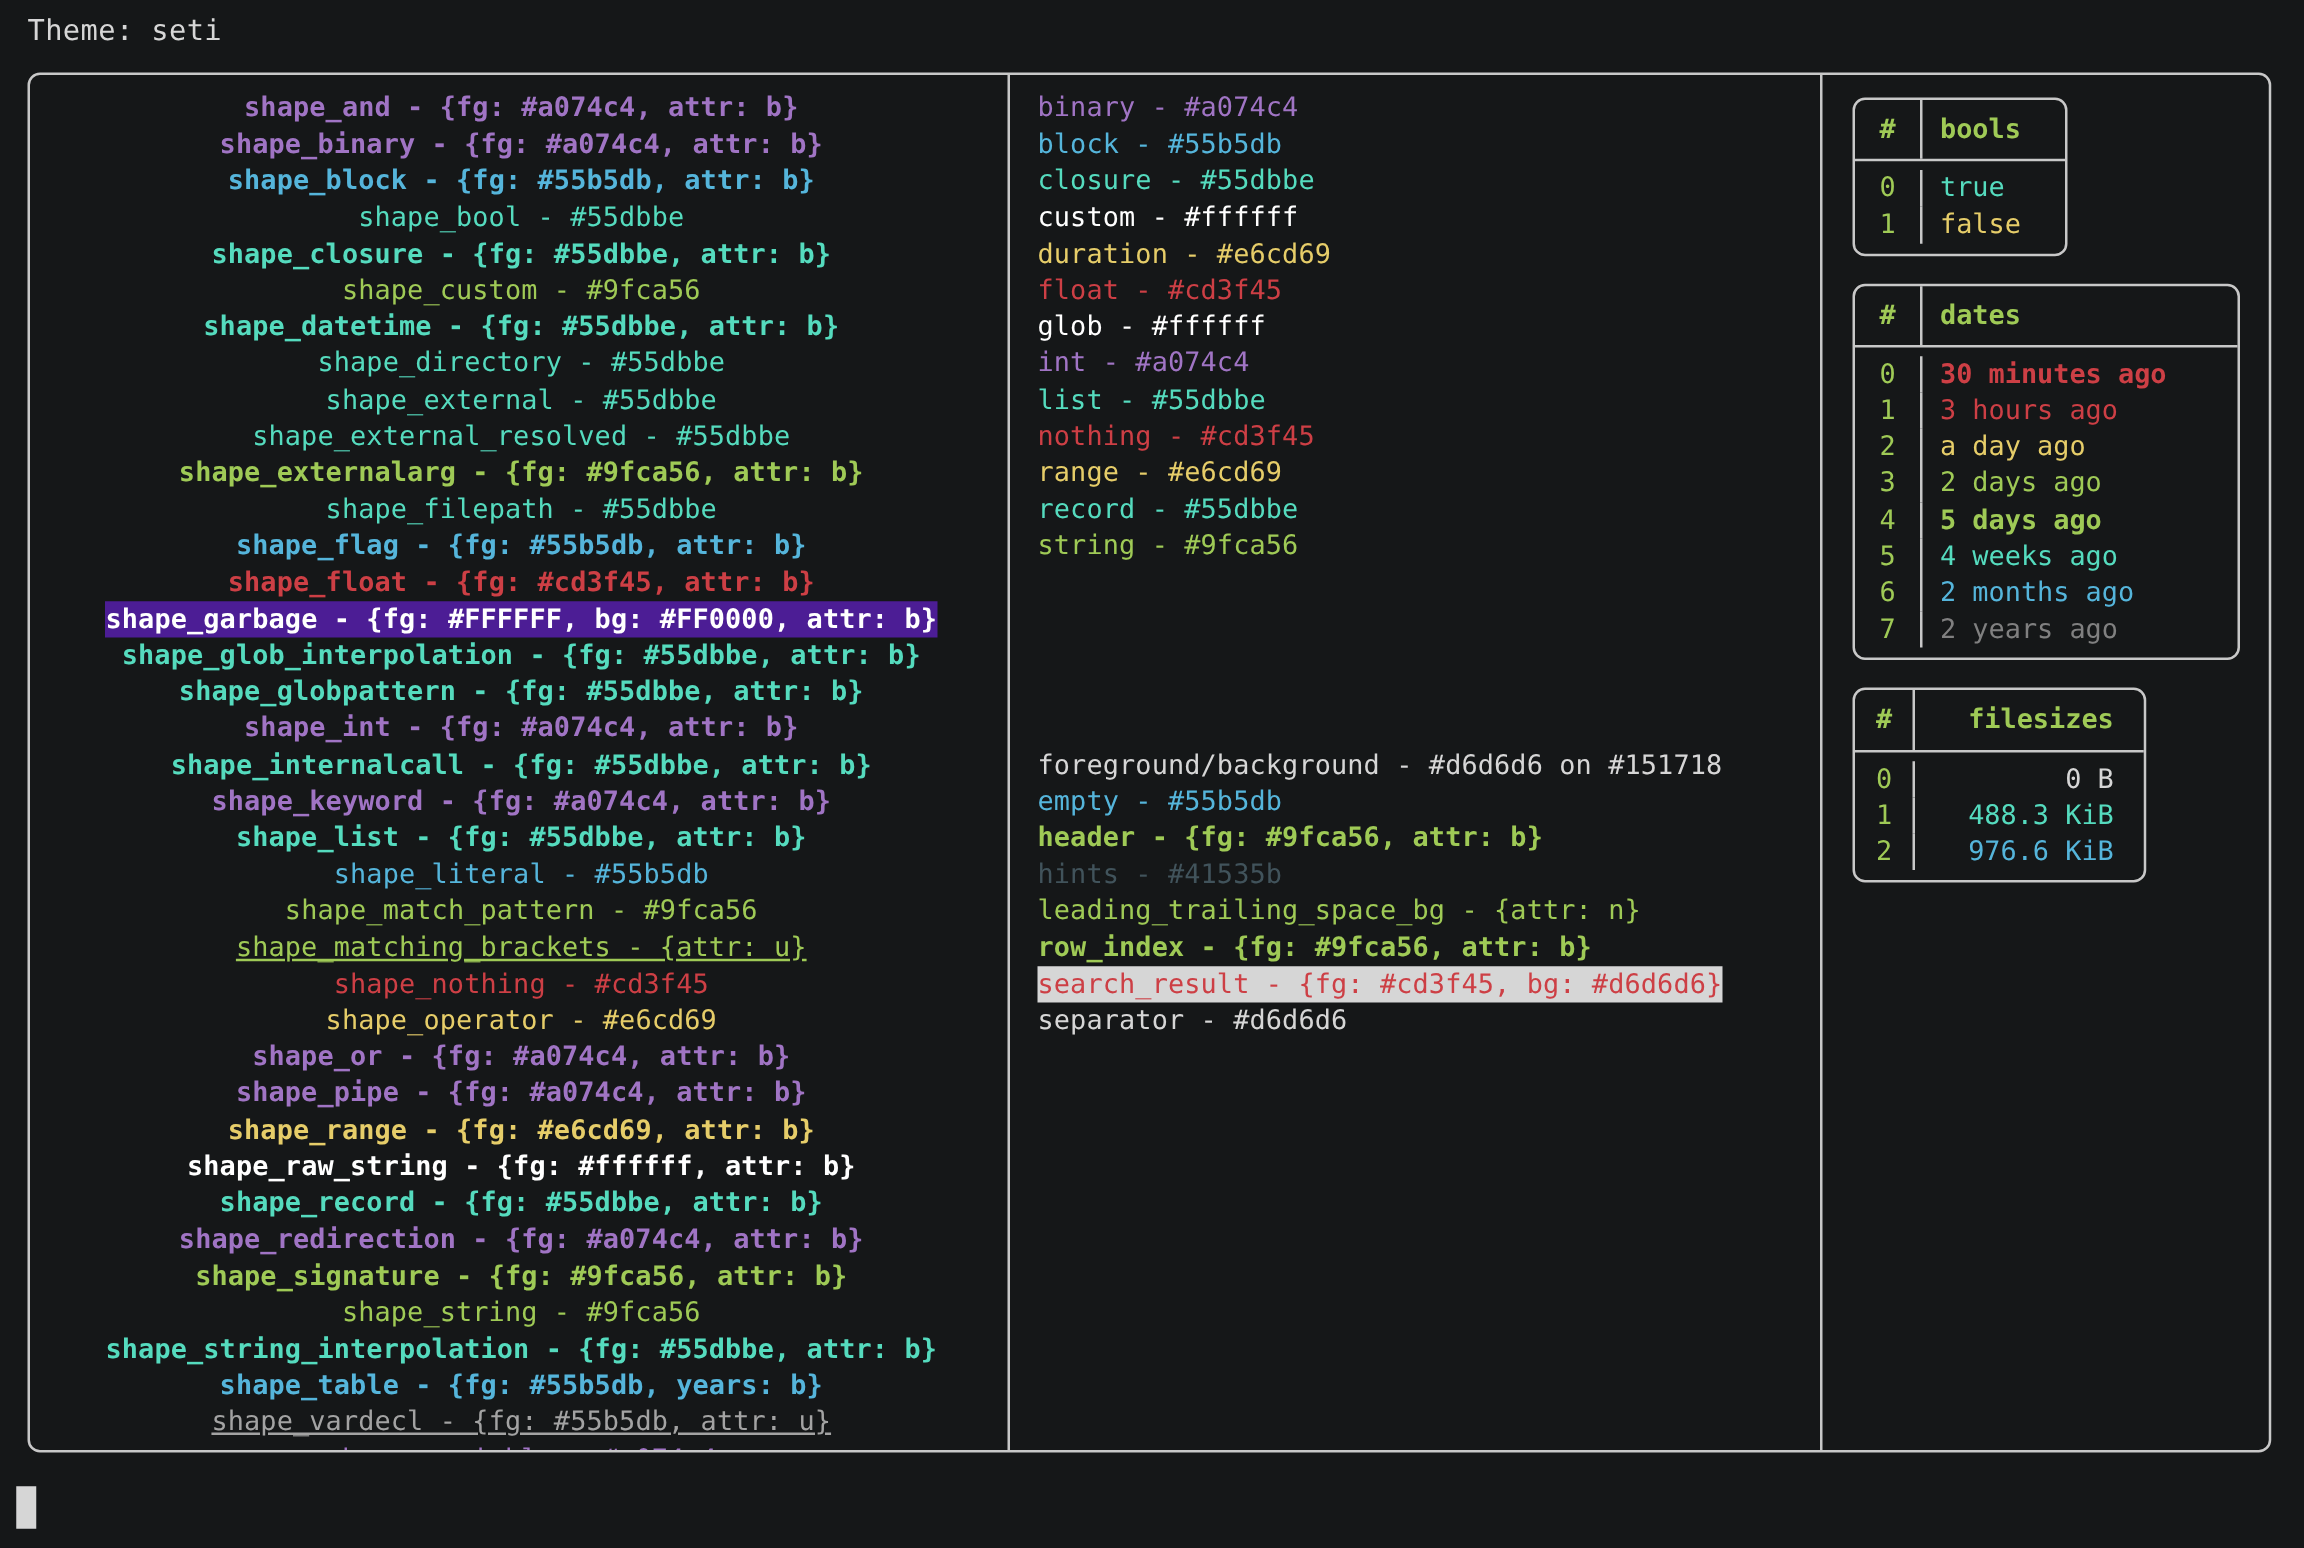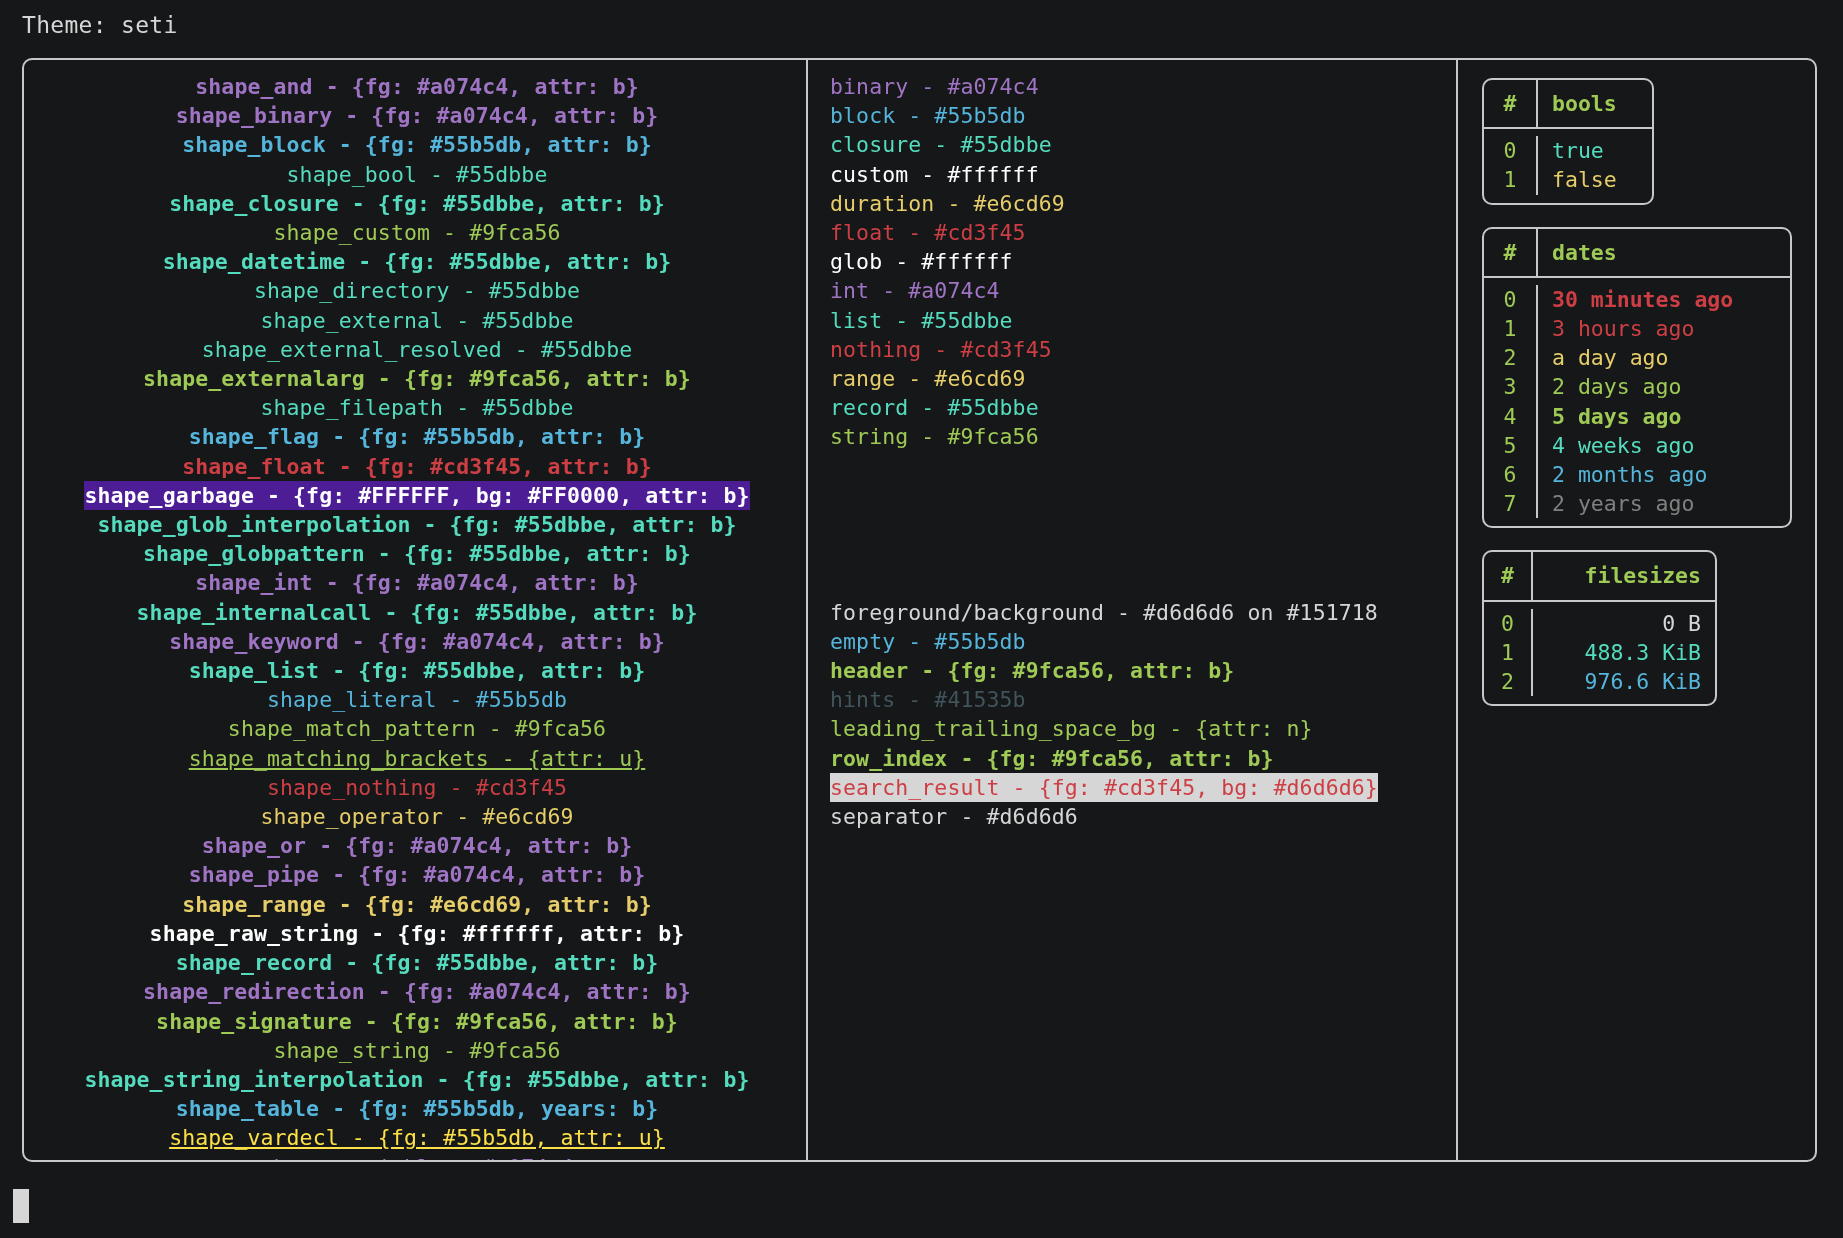--- a/index.html
+++ b/index.html
@@ -105,21 +105,21 @@
     border-right: 2px solid #c8c8c8;
   }
   .thead .cell { padding-top: 9px; padding-bottom: 9px; }
   .c-head {
     color: #9fca56;
     font-weight: bold;
     text-align: center;
   }
   .tbl-bools .c-val { width: 114px; text-align: left; padding-left: 14px; }
   .tbl-dates .c-val { width: 252px; text-align: left; padding-left: 14px; }
-  .tbl-files .c-val { width: 210px; text-align: right; padding-right: 14px; }
+  .tbl-files .c-val { width: 210px; text-align: right; padding-right: 24px; }
 
   .cursor-block {
     position: absolute;
     left: 13px;
     top: 1189px;
     width: 16px;
     height: 34px;
     background: #d6d6d6;
   }
 </style>
@@ -234,21 +234,21 @@
           <div>
             <div class="line" style="color: rgb(159, 202, 86);">shape_string - #9fca56</div>
           </div>
           <div>
             <div class="line b" style="color: rgb(85, 219, 190);">shape_string_interpolation - {fg: #55dbbe, attr: b}</div>
           </div>
           <div>
             <div class="line b" style="color: rgb(85, 181, 219);">shape_table - {fg: #55b5db, years: b}</div>
           </div>
           <div>
-            <div class="line u" style="color: #fde047;">shape_vardecl - {fg: #55b5db, attr: u}</div>
+            <div class="line u" style="color: #a3a3a3;">shape_vardecl - {fg: #55b5db, attr: u}</div>
           </div>
           <div>
             <div class="line" style="color: rgb(160, 116, 196);">shape_variable - #a074c4</div>
           </div>
         </div>
     </div>
 
     <div class="col col-mid">
       <div id="types-list">
           <div>

